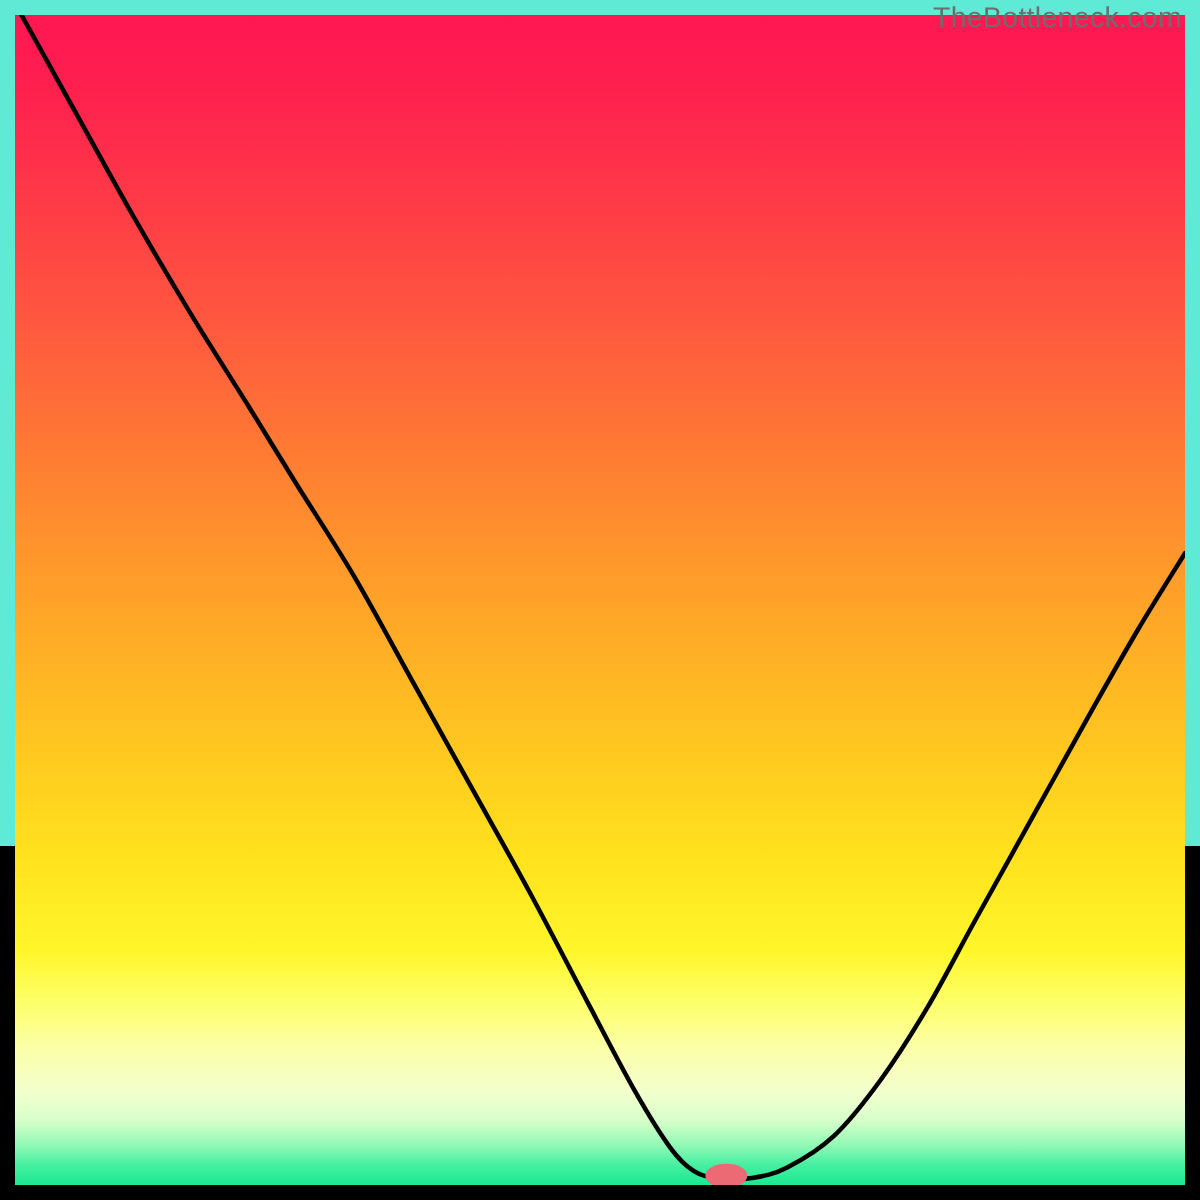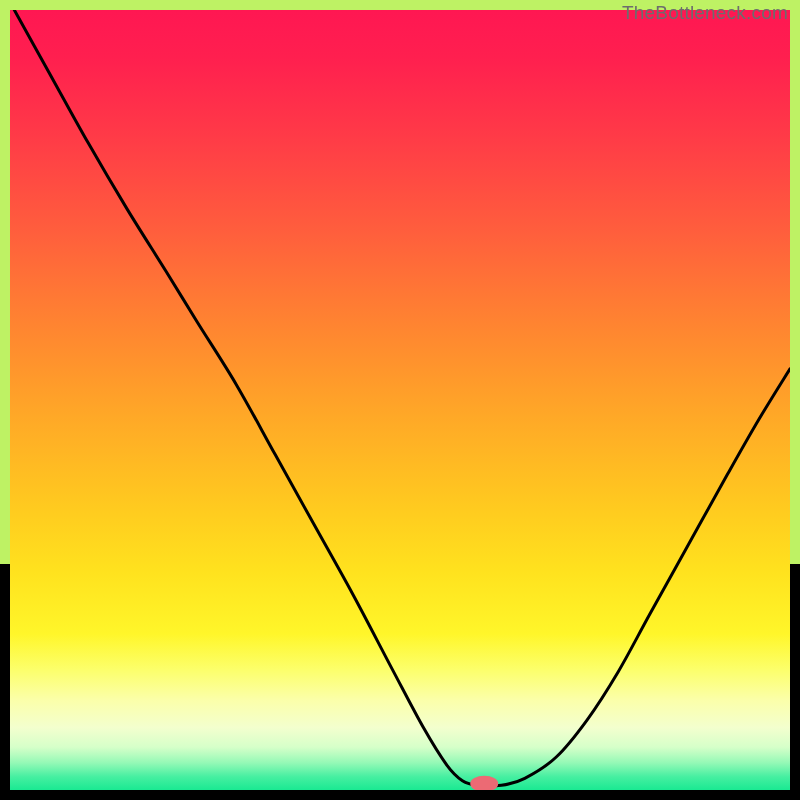--- a/index.html
+++ b/index.html
@@ -10,21 +10,21 @@
     background: #000;
     overflow: hidden;
     font-family: Arial, Helvetica, sans-serif;
   }
   .frame {
     position: absolute;
     left: 0;
     top: 0;
     width: 800px;
     height: 564px;
-    background: #bef264;
+    background: #5eead4;
   }
   .plot {
     position: absolute;
     left: 10px;
     top: 10px;
     width: 780px;
     height: 780px;
   }
   .watermark {
     position: absolute;

